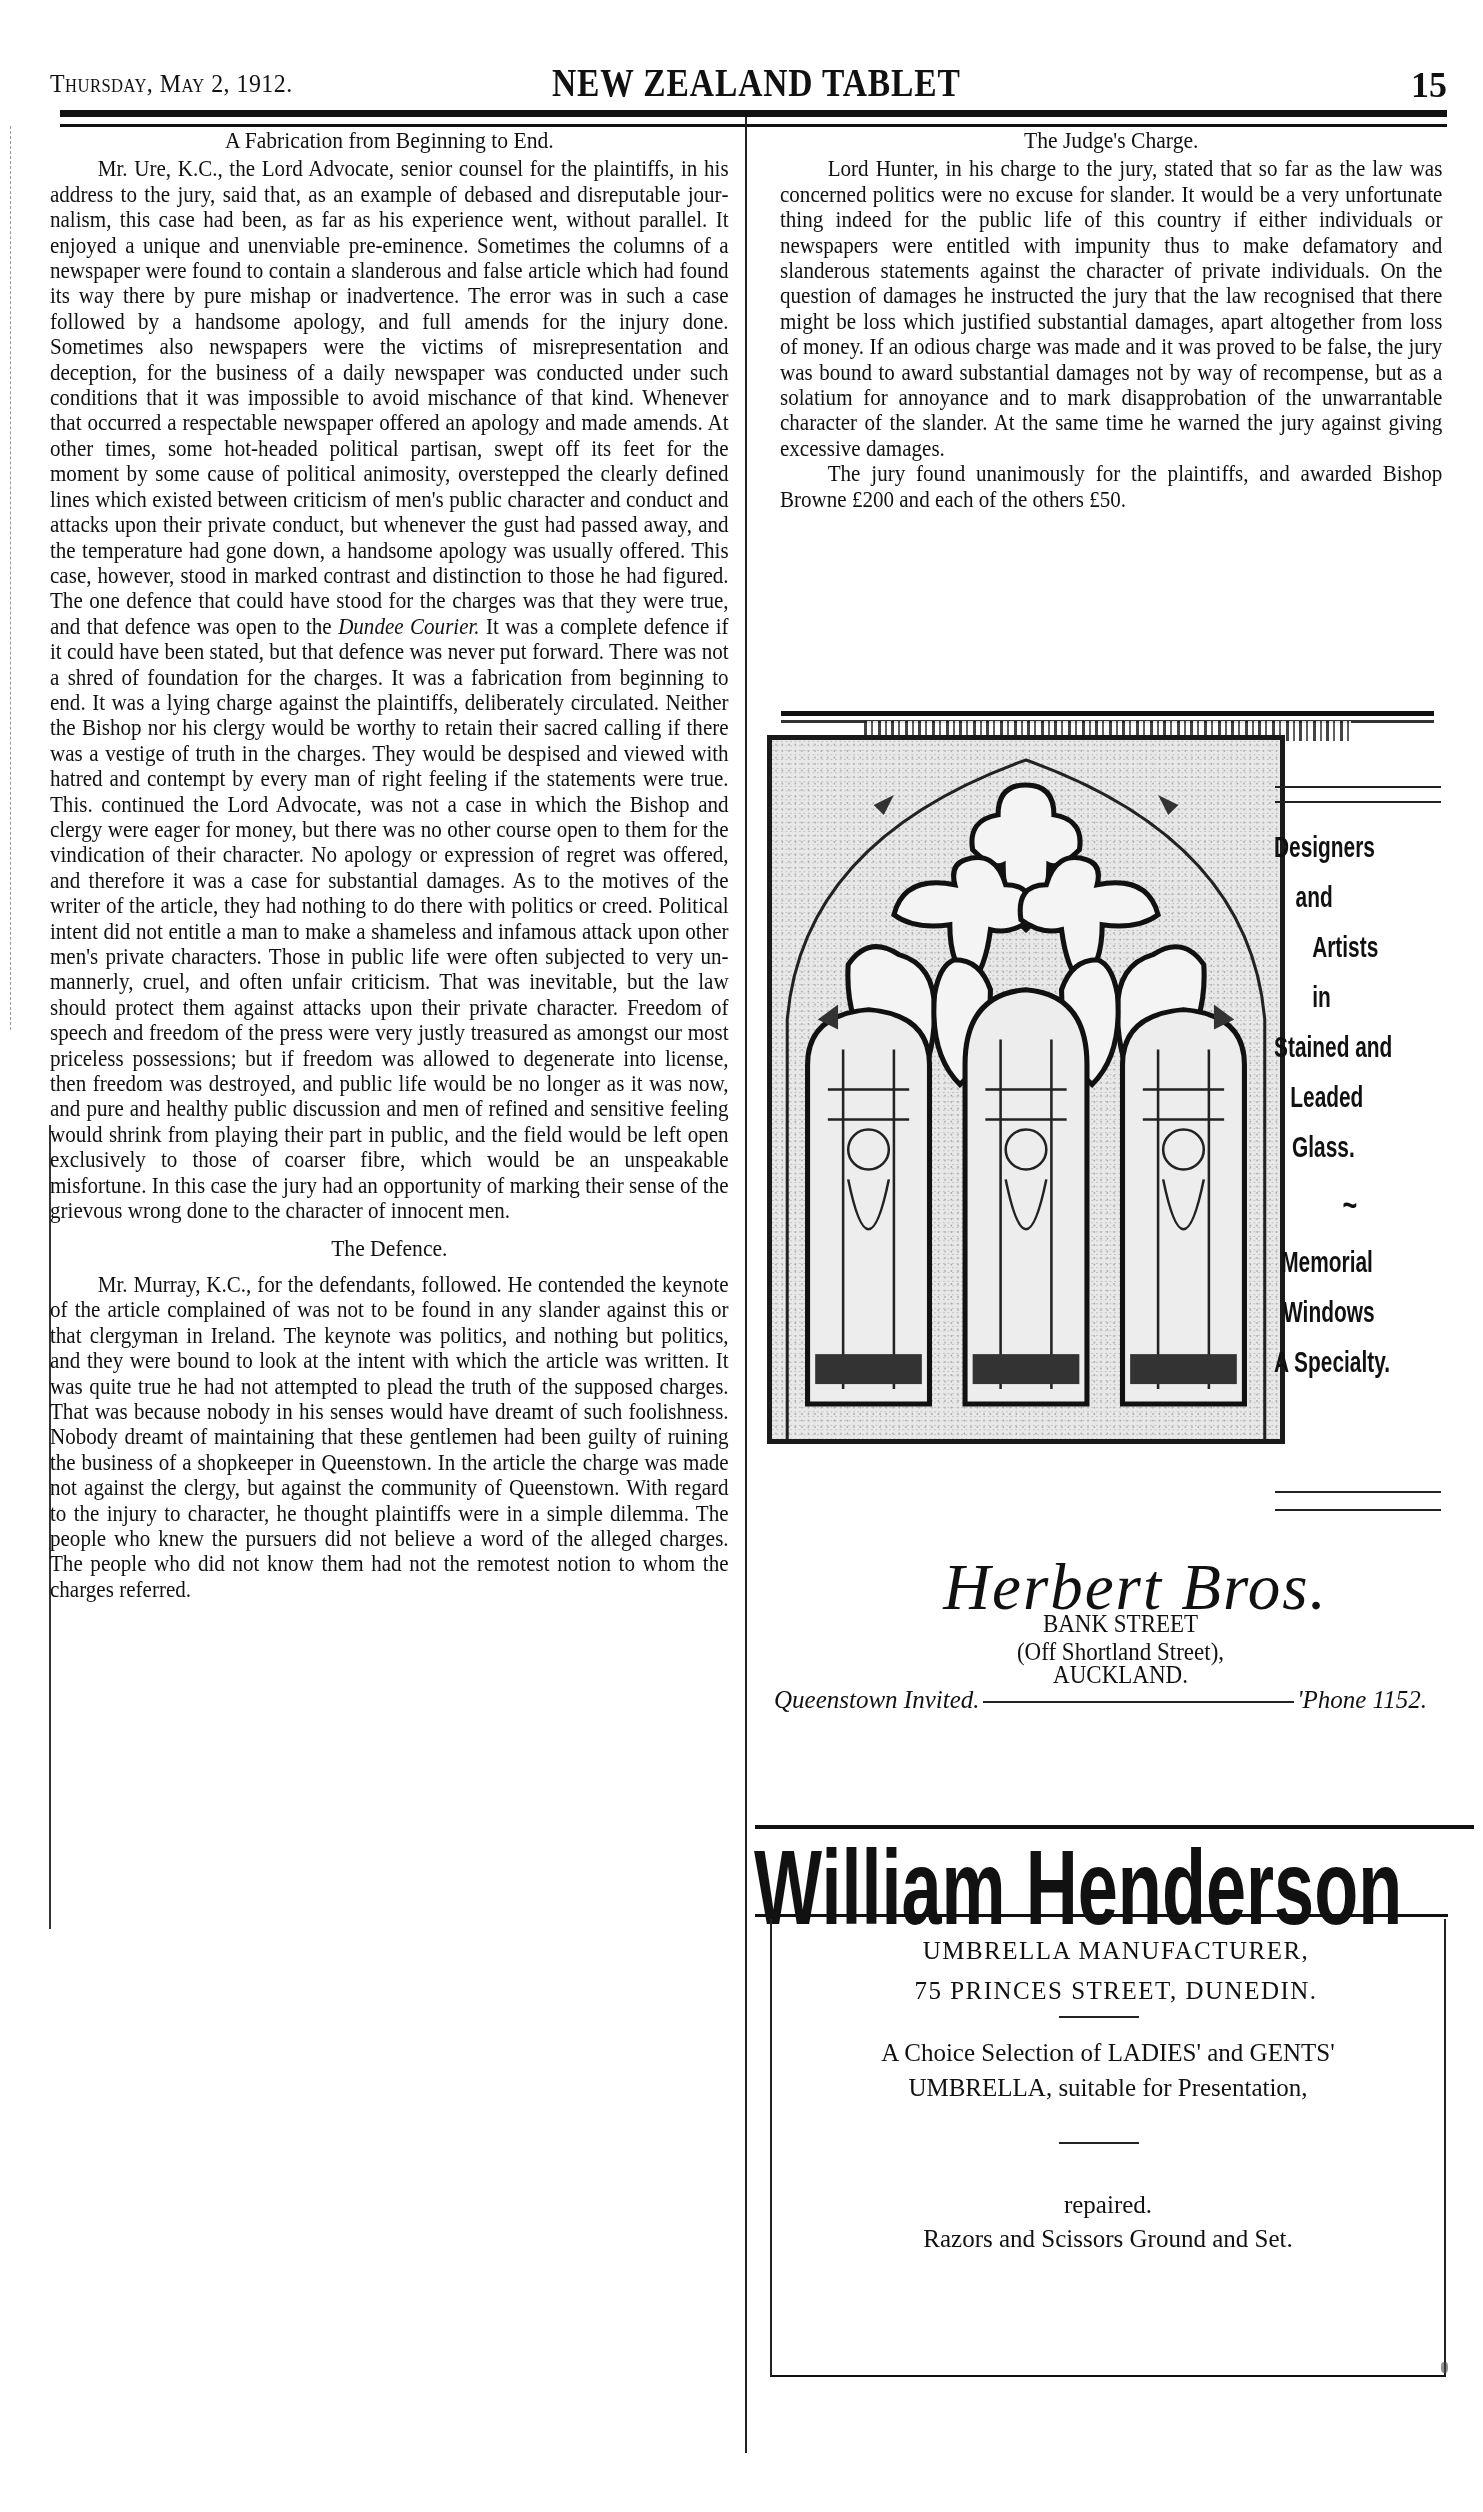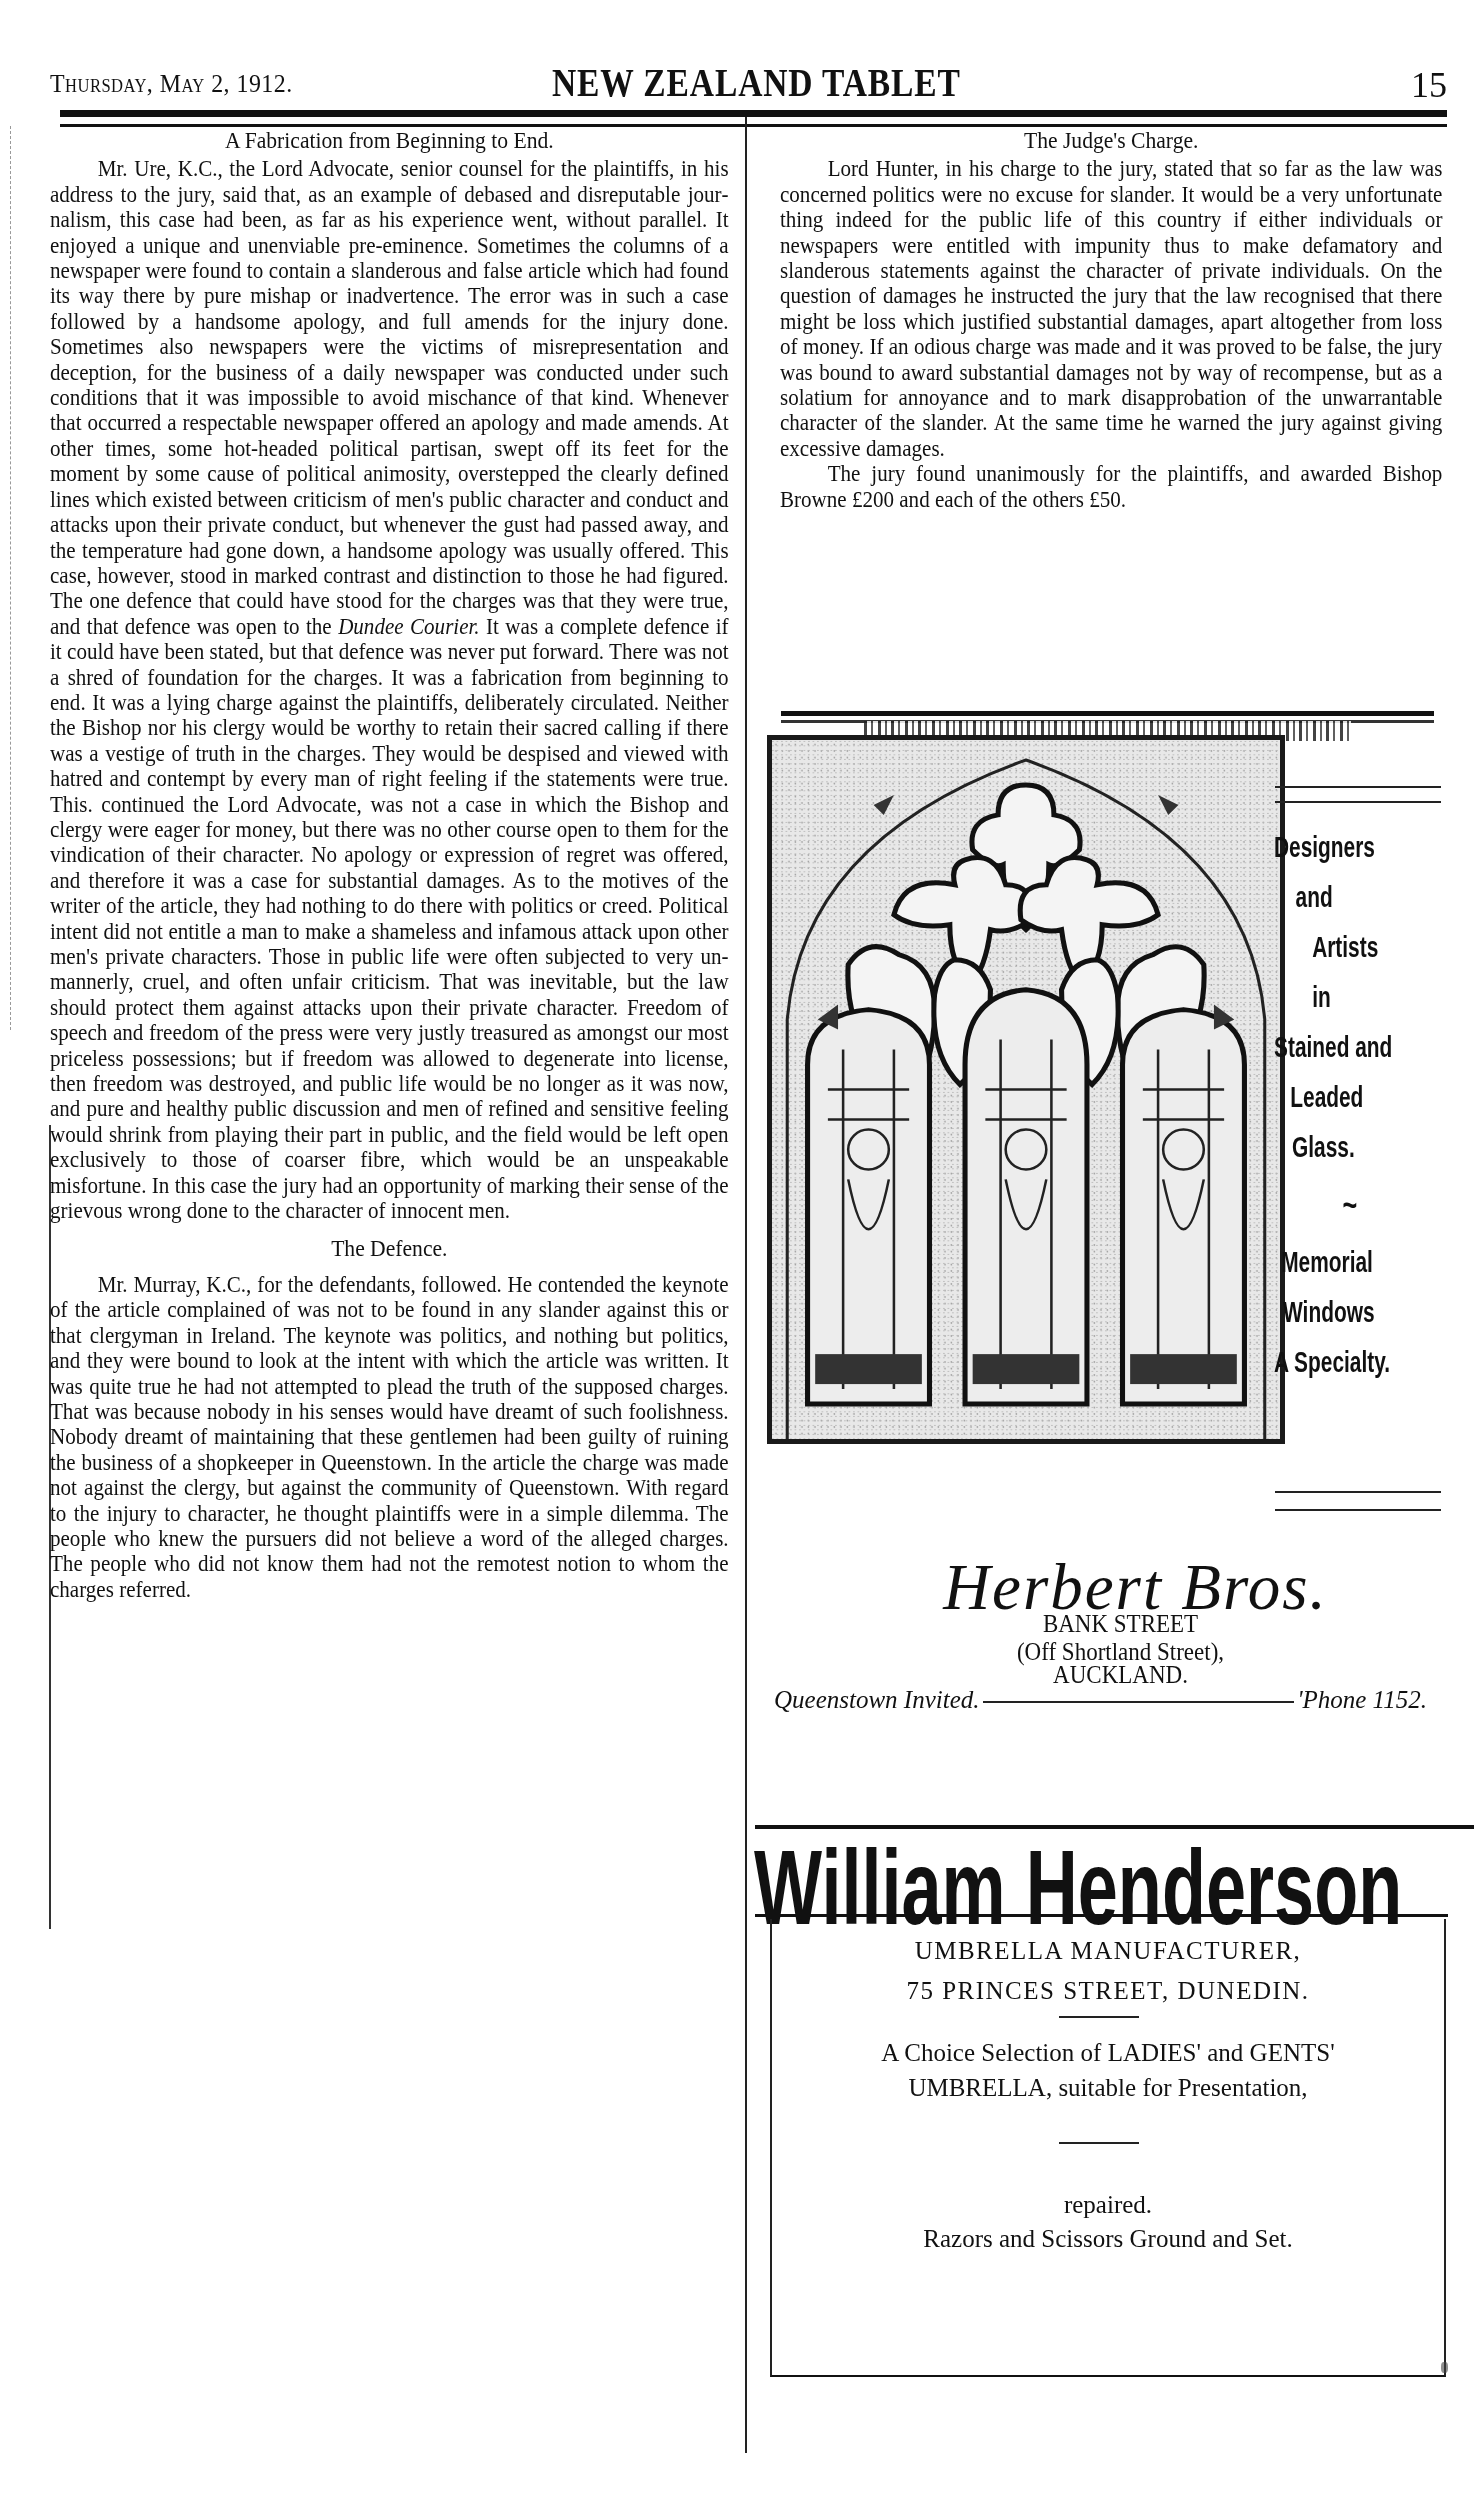--- a/index.html
+++ b/index.html
@@ -6,21 +6,21 @@
   body { width: 1484px; height: 2564px; position: relative; overflow: hidden;
          font-family: "Liberation Serif", "DejaVu Serif", serif; color: #111; }
   .page { position: absolute; left: 0; top: 0; width: 1484px; height: 2564px; }
 
   
   .masthead { position: absolute; left: 50px; top: 60px; width: 1397px; height: 45px; }
   .mh-date { position: absolute; left: 0; top: 9px; font-size: 26px; letter-spacing: 0.5px;
              font-variant: small-caps; transform: scaleX(0.92); transform-origin: left; }
   .mh-title { position: absolute; left: 502px; top: 0px; font-size: 39px; font-weight: bold;
               letter-spacing: 1px; transform: scaleX(0.86); transform-origin: left; }
-  .mh-page { position: absolute; right: 0; top: 4px; font-size: 36px; font-weight: normal; margin-left: 46px; }
+  .mh-page { position: absolute; right: 0; top: 4px; font-size: 36px; font-weight: bold; margin-left: 46px; }
   .rule-thick { position: absolute; left: 60px; top: 110px; width: 1387px; height: 7px; background: #111; }
   .rule-thin { position: absolute; left: 60px; top: 124px; width: 1387px; height: 3px; background: #111; }
   .col-divider { position: absolute; left: 745px; top: 117px; width: 2px; height: 2336px; background: #222; }
   .left-edge { position: absolute; left: 10px; top: 126px; width: 1.5px; height: 904px;
                border-left: 1.5px dashed #999; }
   .left-edge2 { position: absolute; left: 49px; top: 1125px; width: 1.5px; height: 804px; background: #333; }
 
   
   .col { position: absolute; text-align: justify; font-size: 23.4px; line-height: 25.4px;
          transform: scaleX(0.9); transform-origin: left top; }
@@ -58,21 +58,21 @@
 
   
   .wh-rule-top { position: absolute; left: 755px; top: 1825px; width: 719px; height: 4px; background: #111; }
   .wh-title { position: absolute; left: 754px; top: 1834px; font-family: "Liberation Sans", "DejaVu Sans", sans-serif;
               font-weight: bold; font-size: 106px; letter-spacing: 0px; transform: scaleX(0.68); transform-origin: left top;
               white-space: nowrap; line-height: 1.0; }
   .wh-rule-mid { position: absolute; left: 755px; top: 1914px; width: 693px; height: 3px; background: #111; }
   .wh-box { position: absolute; left: 770px; top: 1919px; width: 676px; height: 458px;
             border-left: 2px solid #222; border-right: 2px solid #222; border-bottom: 2.5px solid #111; box-sizing: border-box; }
   .wh-line { position: absolute; left: 770px; width: 676px; text-align: center; font-size: 25px; white-space: nowrap; }
-  .wh-line.sc { letter-spacing: 1.5px; }
+  .wh-line.sc { letter-spacing: 1.5px; padding-left: 8px; }
   .short-rule { position: absolute; left: 1059px; width: 80px; height: 2px; background: #222; }
 
   .smudge { position: absolute; left: 1441px; top: 2362px; width: 7px; height: 11px; background: #444; border-radius: 40%; opacity: .6; }
 </style>
 </head>
 <body>
 
 <div class="page">
 
   <div class="masthead">

